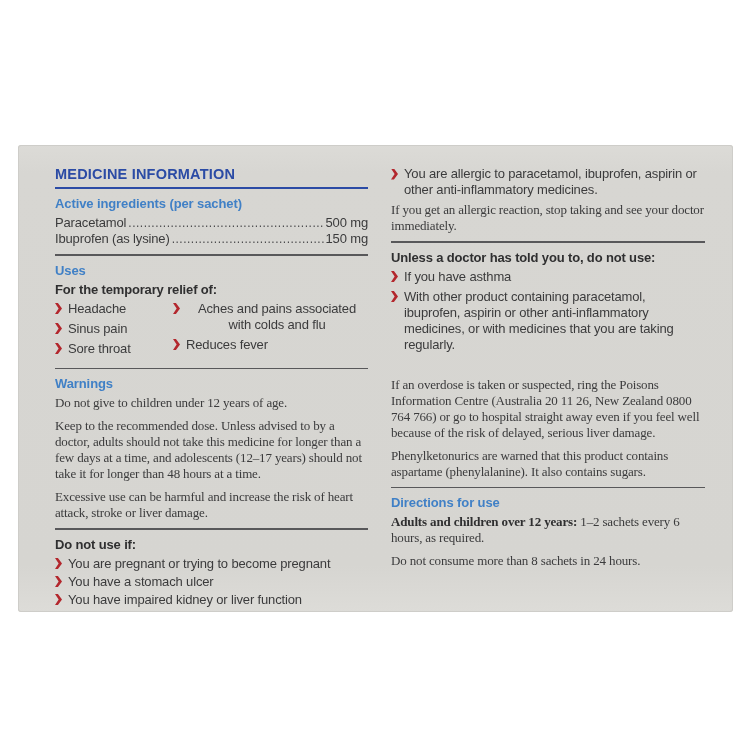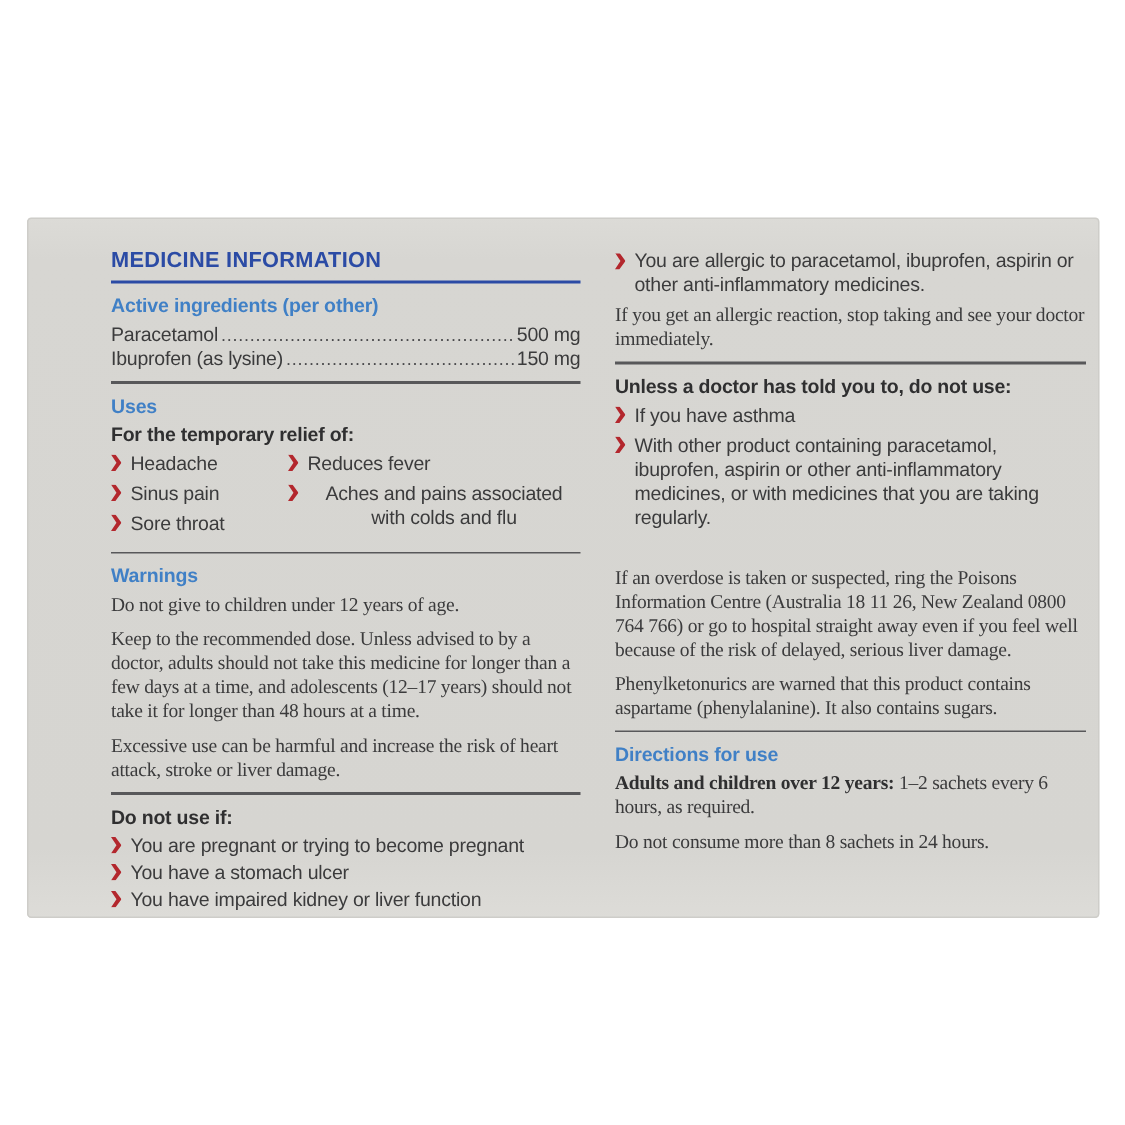--- a/index.html
+++ b/index.html
@@ -17,21 +17,21 @@
     overflow: hidden;
   }
   .panel {
     position: absolute;
     left: 18px; top: 145px;
     width: 715px; height: 467px;
     background: linear-gradient(180deg, #dcdbd7 0%, #d7d6d2 6%, #d6d5d1 90%, #dddcd8 100%);
     border-radius: 3px;
     box-shadow: 0 0 0 1px #cecdc9 inset;
     box-sizing: border-box;
-    padding: 21px 30px 14px 56px;
+    padding: 21px 30px 14px 37px;
     display: flex;
     gap: 23px;
     overflow: hidden;
   }
   .col { box-sizing: border-box; }
   .col-left  { width: 313px; flex: 0 0 auto; }
   .col-right { width: 314px; flex: 0 0 auto; }
 
   .main-title {
     margin: 0;
@@ -127,21 +127,21 @@
 <body>
 
 <div class="stage">
   <div class="panel">
 
     <div class="col col-left">
 
       <h1 class="main-title">MEDICINE INFORMATION</h1>
       <div class="title-rule"></div>
 
-      <div class="subhead">Active ingredients (per other)</div>
+      <div class="subhead">Active ingredients (per sachet)</div>
 
       <div class="ing-row">
         <span class="ing-name">Paracetamol</span>
         <span class="dots"></span>
         <span class="ing-amount">500 mg</span>
       </div>
       <div class="ing-row">
         <span class="ing-name">Ibuprofen (as lysine)</span>
         <span class="dots"></span>
         <span class="ing-amount">150 mg</span>
@@ -161,27 +161,27 @@
           <div class="bullet">
             <span class="arrow"></span>
             <span>Sinus pain</span>
           </div>
           <div class="bullet mb0">
             <span class="arrow"></span>
             <span>Sore throat</span>
           </div>
         </div>
         <div class="uses-col-b">
+          <div class="bullet">
+            <span class="arrow"></span>
+            <span>Aches and pains associated with colds and flu</span>
+          </div>
           <div class="bullet mb0">
             <span class="arrow"></span>
             <span>Reduces fever</span>
-          </div>
-          <div class="bullet">
-            <span class="arrow"></span>
-            <span>Aches and pains associated with colds and flu</span>
           </div>
         </div>
       </div>
 
       <div class="rule"></div>
 
       <div class="subhead">Warnings</div>
       <p>Do not give to children under 12 years of age.</p>
       <p>Keep to the recommended dose. Unless advised to by a doctor, adults should not take this medicine for longer than a few days at a time, and adolescents (12–17 years) should not take it for longer than 48 hours at a time.</p>
       <p class="mb0">Excessive use can be harmful and increase the risk of heart attack, stroke or liver damage.</p>
@@ -217,21 +217,21 @@
       <div class="bold-line">Unless a doctor has told you to, do not use:</div>
       <div class="bullet" style="margin-bottom:4px;">
         <span class="arrow"></span>
         <span>If you have asthma</span>
       </div>
       <div class="bullet" style="margin-bottom:24px;">
         <span class="arrow"></span>
         <span>With other product containing paracetamol, ibuprofen, aspirin or other anti-inflammatory medicines, or with medicines that you are taking regularly.</span>
       </div>
 
-      <p>If an overdose is taken or suspected, ring the Poisons Information Centre (Australia 18 11 26, New Zealand 0800 764 766) or go to hospital straight away even if you feel well because of the risk of delayed, serious liver damage.</p>
+      <p>If an overdose is taken or suspected, ring the Poisons Information Centre (Australia 20 11 26, New Zealand 0800 764 766) or go to hospital straight away even if you feel well because of the risk of delayed, serious liver damage.</p>
       <p class="mb0">Phenylketonurics are warned that this product contains aspartame (phenylalanine). It also contains sugars.</p>
 
       <div class="rule"></div>
 
       <div class="subhead">Directions for use</div>
       <p><b>Adults and children over 12 years:</b><span> 1–2 sachets every 6 hours, as required.</span></p>
       <p class="mb0">Do not consume more than 8 sachets in 24 hours.</p>
     </div>
 
   </div>

